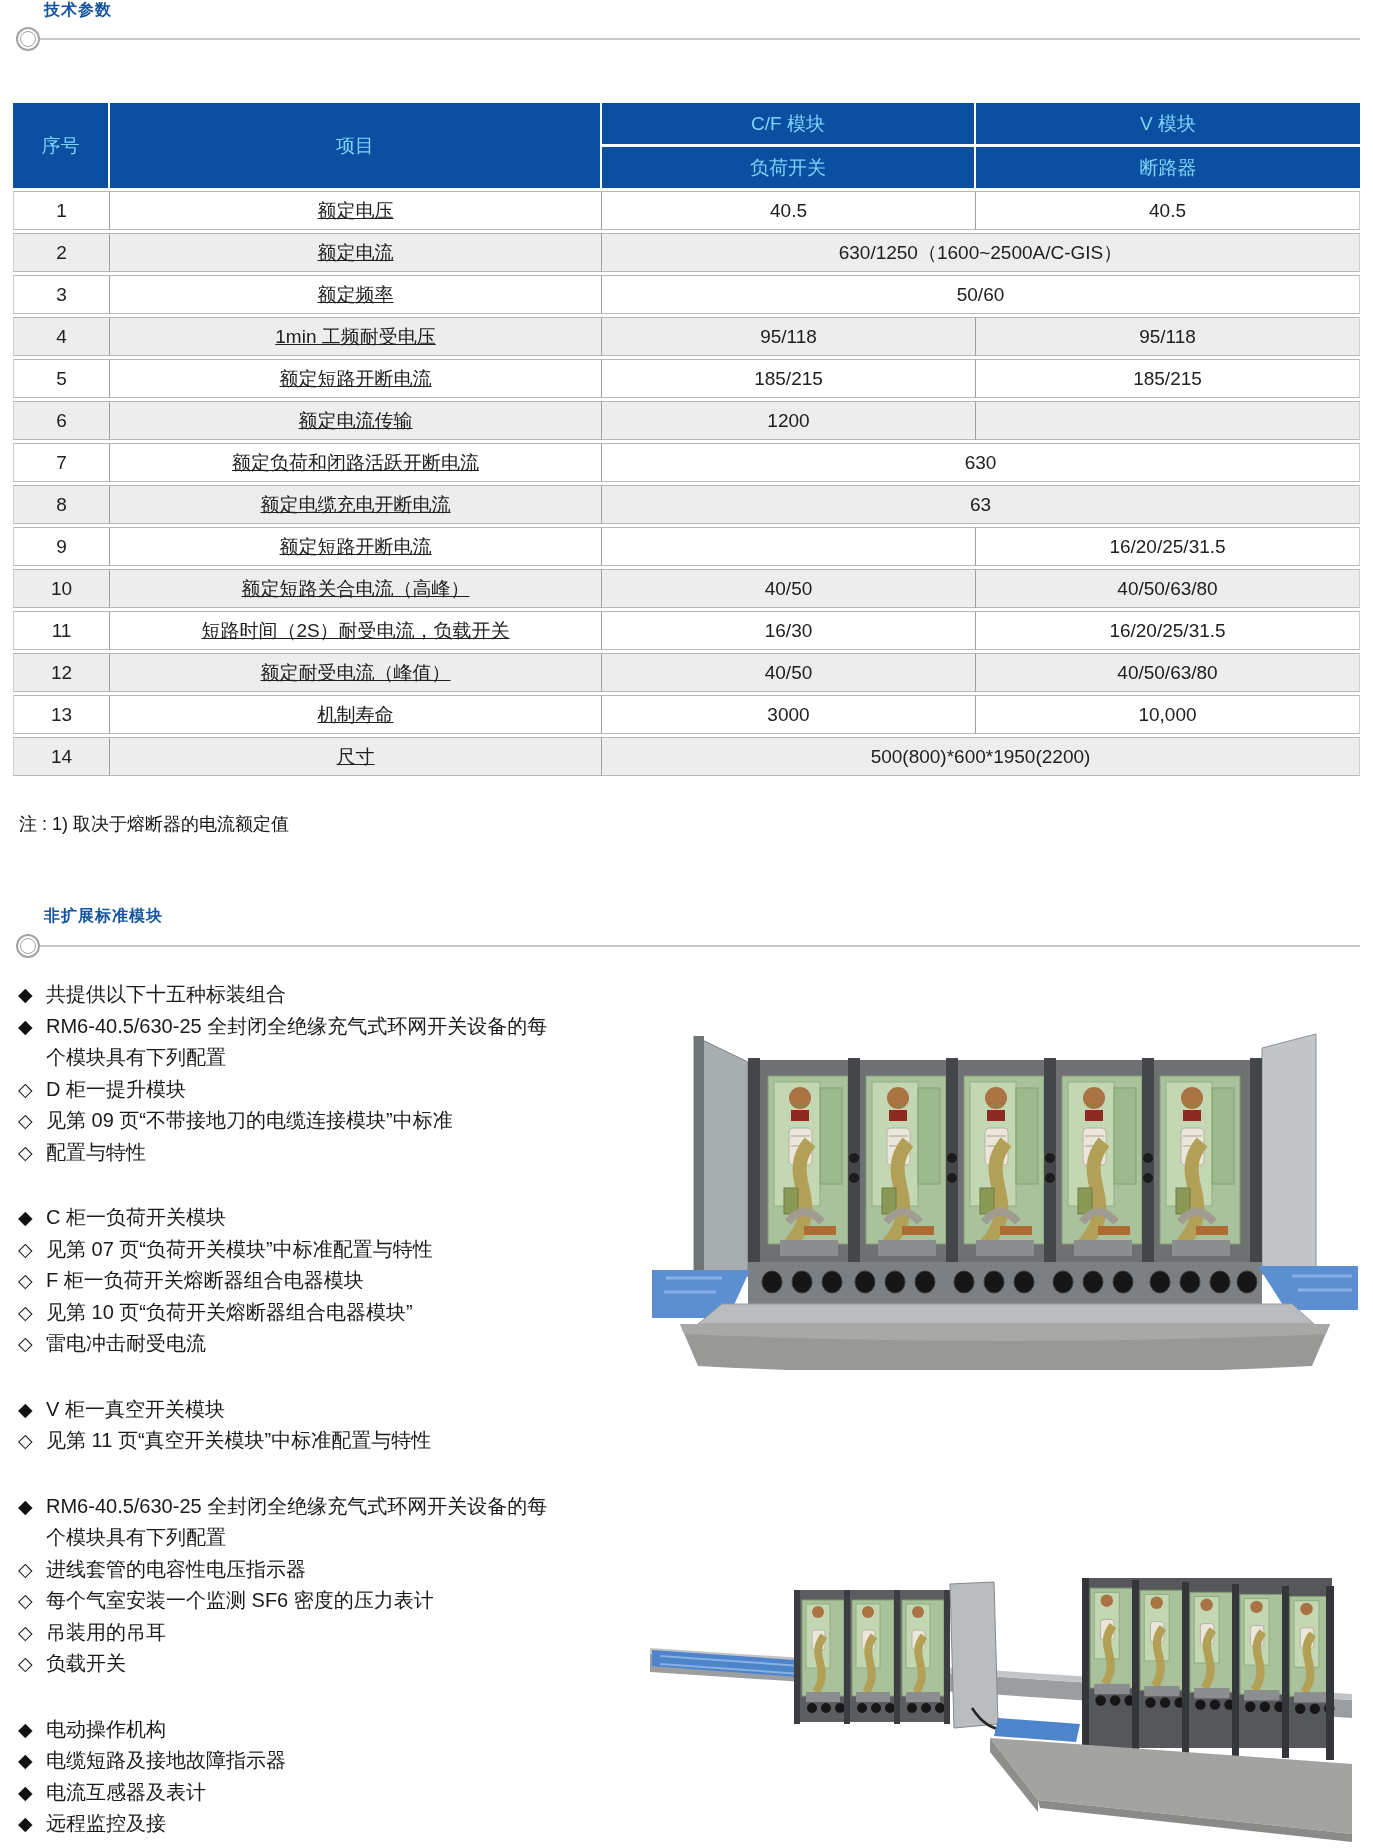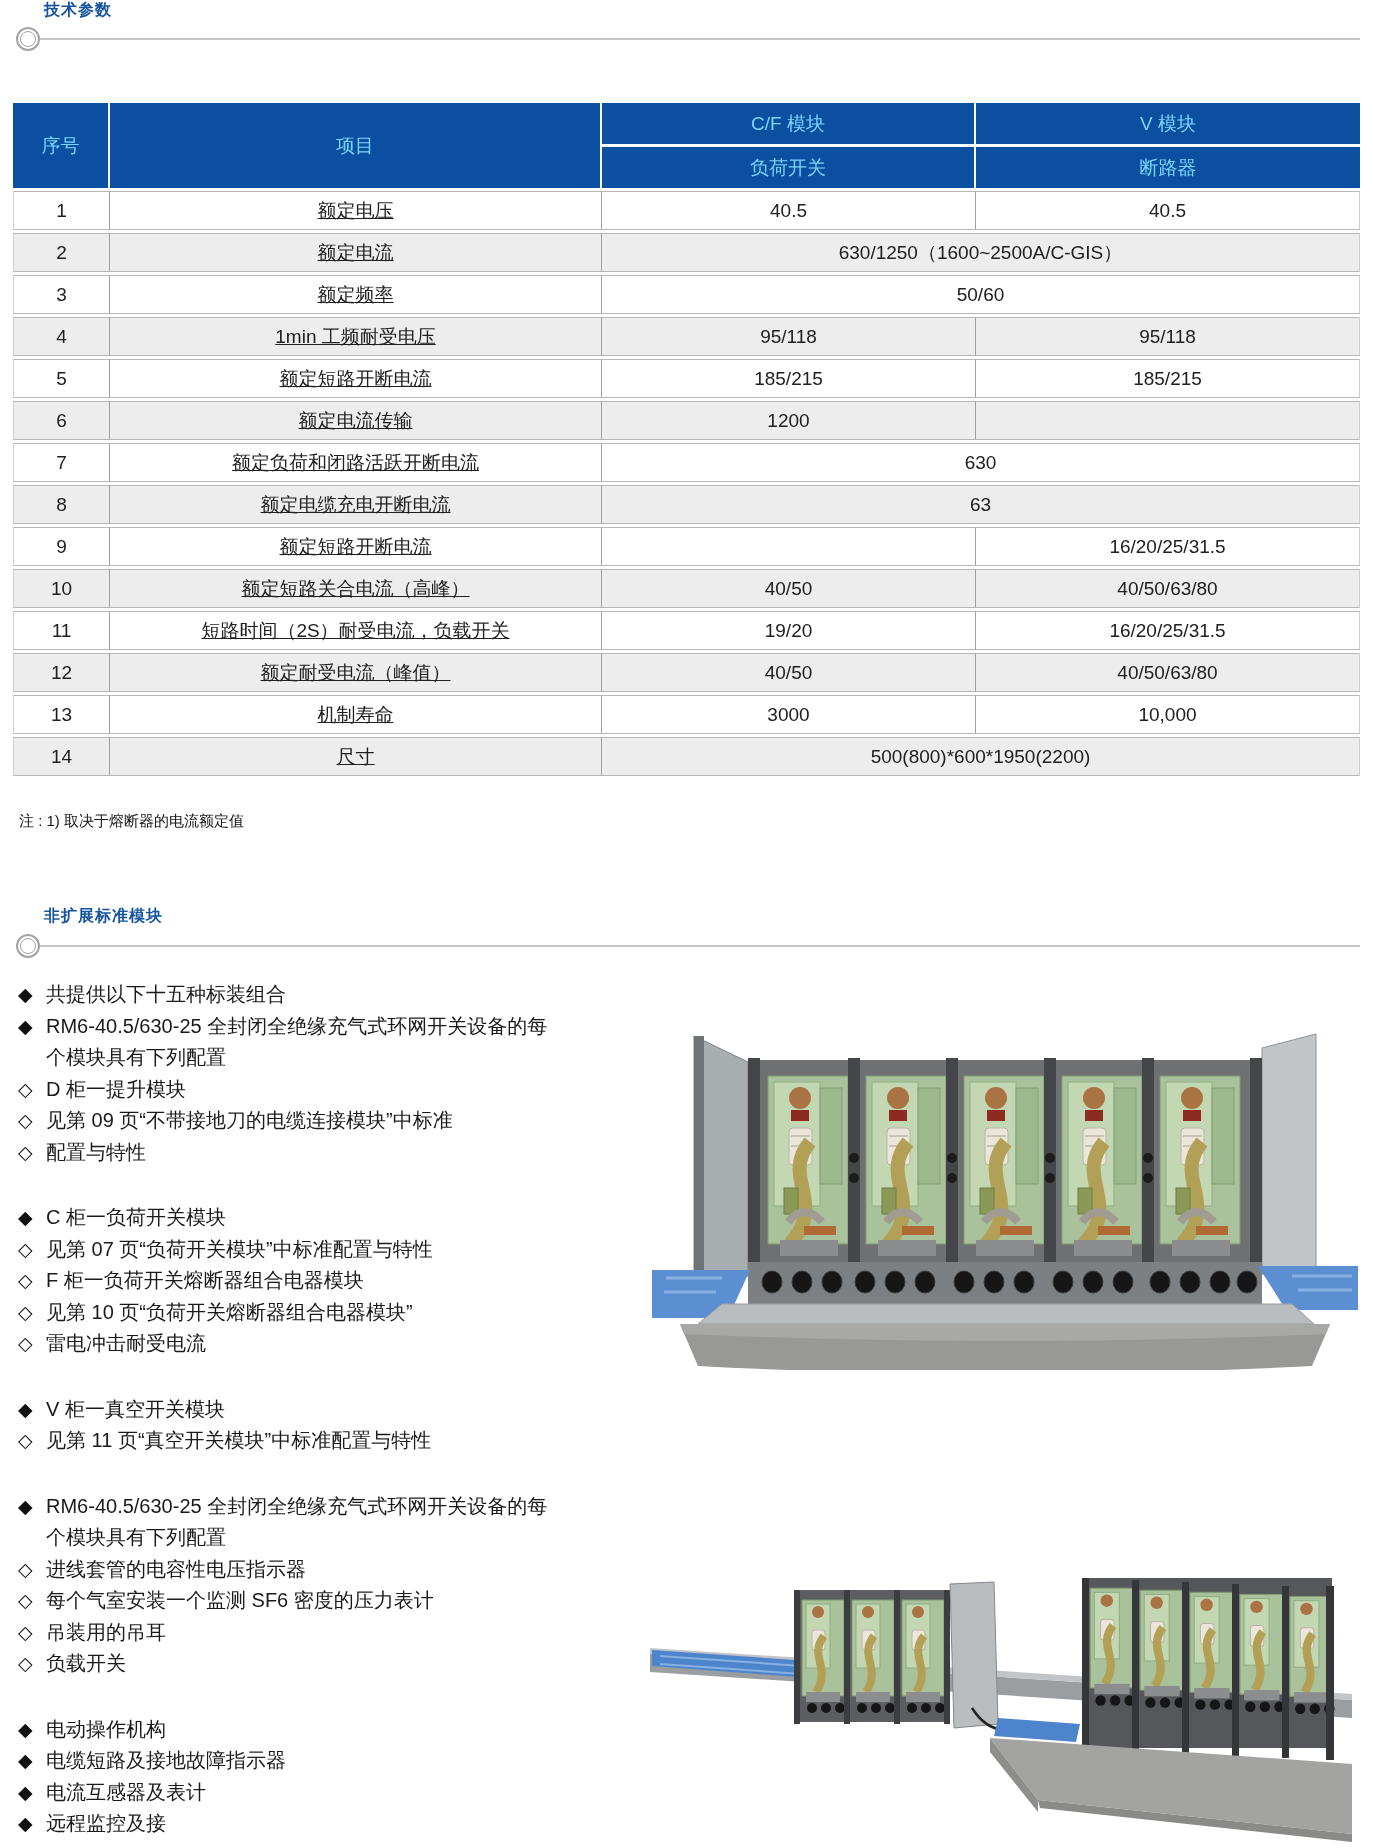--- a/index.html
+++ b/index.html
@@ -32,21 +32,21 @@
     height:37px;text-align:center;vertical-align:middle;padding:0 4px;
     background:#ffffff;color:#202020;
     border-top:1px solid #b7b7b7;border-bottom:1px solid #b7b7b7;
   }
   table.spec tbody tr:nth-child(even) td{background:#ededed;}
   td.cell-no{border-left:1px solid #cfcfcf;border-right:1px solid #9f9f9f;}
   td.cell-item{border-right:1px solid #9f9f9f;text-decoration:underline;}
   td.cell-cf{border-right:1px solid #9f9f9f;}
   td.cell-last{border-right:1px solid #cfcfcf;}
   
-  .note{position:absolute;left:19px;top:812px;font-size:15px;color:#141414;}
+  .note{position:absolute;left:19px;top:812px;font-size:18px;color:#141414;}
   
   .bullets{position:absolute;left:18px;top:979px;width:575px;}
   .bl{position:relative;padding-left:28px;font-size:20px;line-height:31.5px;white-space:nowrap;}
   .bl.para{margin-top:34px;}
   .bl .bchar{position:absolute;left:0;top:0;width:24px;font-size:19px;color:#111;}
   
   .photo1{position:absolute;left:652px;top:1018px;width:706px;height:352px;}
   .photo2{position:absolute;left:642px;top:1512px;width:718px;height:334px;}
 </style>
 </head>
@@ -131,21 +131,21 @@
         </tr>
         <tr>
           <td class="cell-no">10</td>
           <td class="cell-item">额定短路关合电流（高峰）</td>
           <td class="cell-cf">40/50</td>
           <td class="cell-last">40/50/63/80</td>
         </tr>
         <tr>
           <td class="cell-no">11</td>
           <td class="cell-item">短路时间（2S）耐受电流，负载开关</td>
-          <td class="cell-cf">19/20</td>
+          <td class="cell-cf">16/30</td>
           <td class="cell-last">16/20/25/31.5</td>
         </tr>
         <tr>
           <td class="cell-no">12</td>
           <td class="cell-item">额定耐受电流（峰值）</td>
           <td class="cell-cf">40/50</td>
           <td class="cell-last">40/50/63/80</td>
         </tr>
         <tr>
           <td class="cell-no">13</td>

